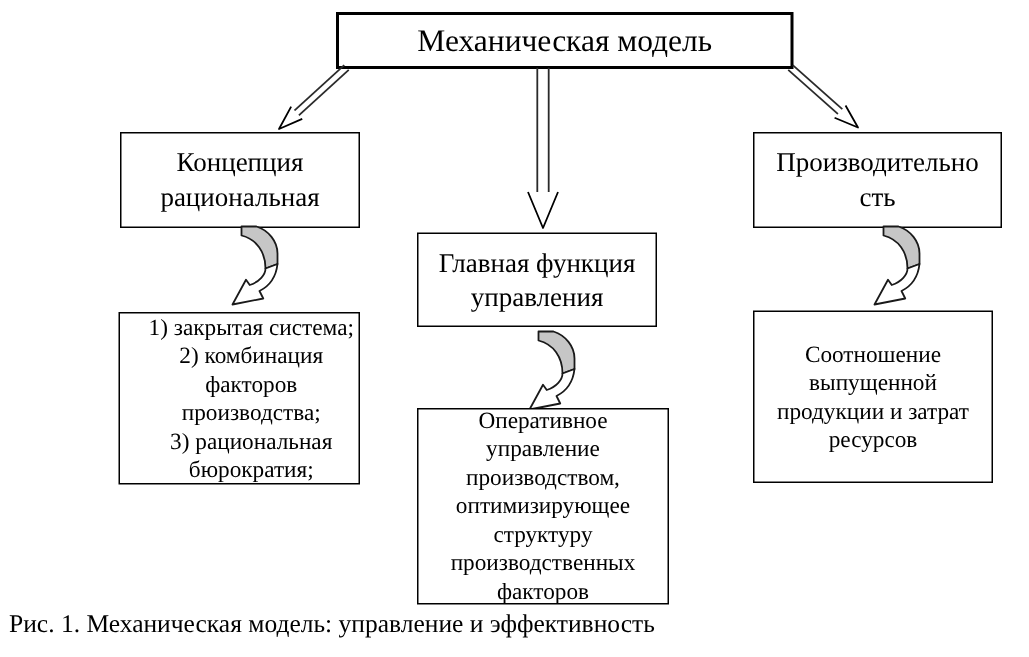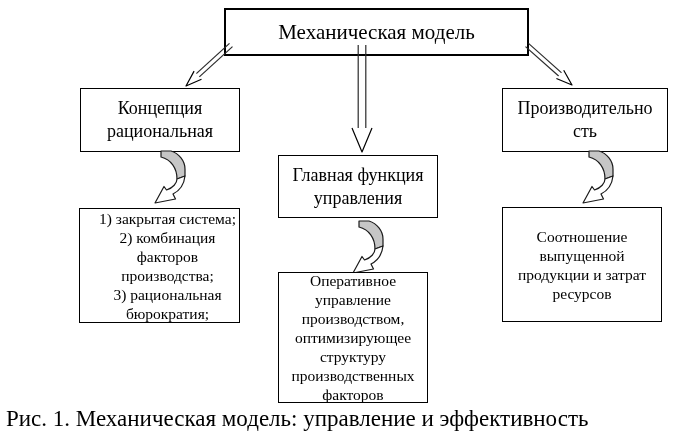--- a/index.html
+++ b/index.html
@@ -17,36 +17,36 @@
     box-sizing: border-box;
     border: 1px solid #000000;
     background: #ffffff;
     display: flex;
     align-items: center;
     justify-content: center;
     text-align: center;
     white-space: pre-line;
   }
   .root-box {
-    left: 224px; top: 8px; width: 305px; height: 48px;
+    left: 224px; top: 8px; width: 305px; height: 38px;
     font-size: 21px;
     border-width: 2px;
   }
   .hdr { font-size: 18px; line-height: 23px; }
   .hdr-left   { left: 80px;  top: 88px;  width: 160px; height: 64px; }
   .hdr-center { left: 278px; top: 155px; width: 160px; height: 63px; }
   .hdr-right  { left: 502px; top: 88px;  width: 166px; height: 64px; }
   .det { font-size: 15.5px; line-height: 19px; }
   .det-left   { left: 79px;  top: 208px; width: 161px; height: 115px; padding-left: 16px; }
-  .det-center { left: 278px; top: 272px; width: 150px; height: 131px; }
+  .det-center { left: 278px; top: 272px; width: 168px; height: 131px; }
   .det-right  { left: 502px; top: 207px; width: 160px; height: 115px; }
   .caption {
     position: absolute;
     left: 6px; top: 406px;
-    font-size: 23px;
+    font-size: 17px;
     white-space: nowrap;
   }
   svg.arrow { position: absolute; }
 </style>
 </head>
 <body>
 
 <div class="canvas">
 
   <div class="box root-box">

